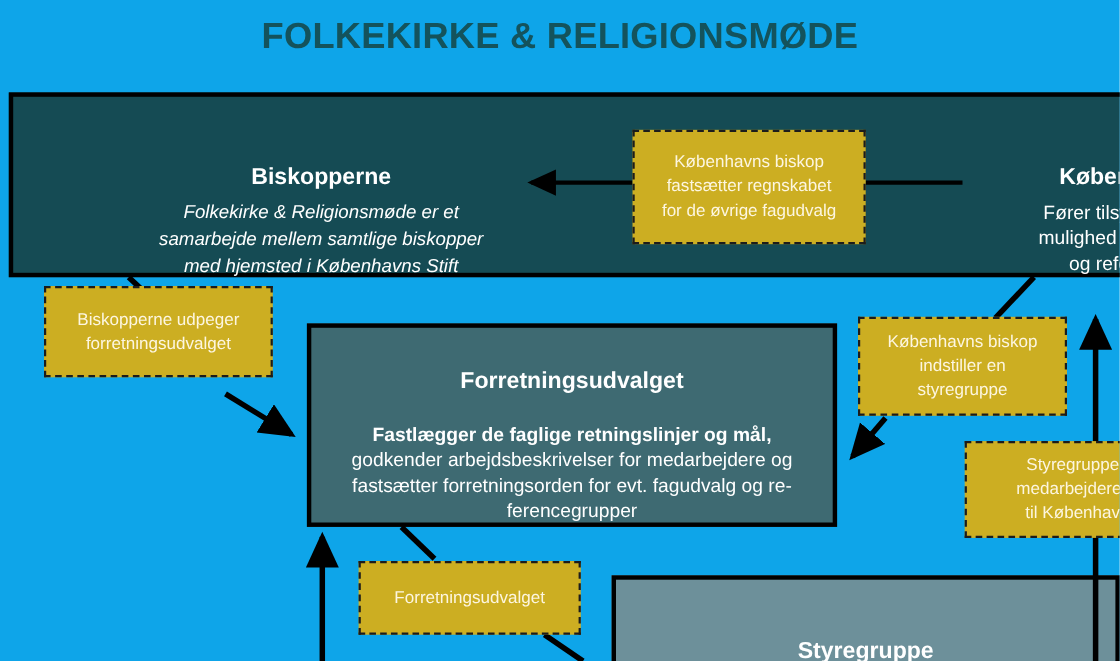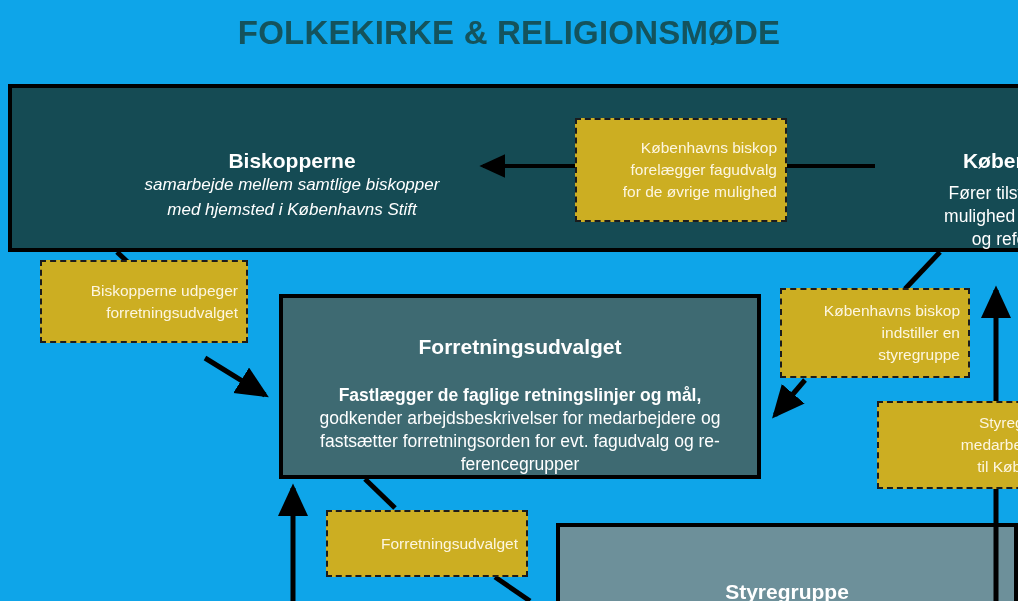--- a/index.html
+++ b/index.html
@@ -83,21 +83,21 @@
 
   
   .note {
     position: absolute;
     box-sizing: border-box;
     background: #ccae22;
     border: 2.5px dashed #1c1c1c;
     color: #fdf6e0;
     font-size: 15.5px;
     line-height: 1.42;
-    text-align: right;
+    text-align: center;
     display: flex;
     align-items: center;
     justify-content: center;
     padding: 4px 8px;
     z-index: 6;
   }
   .note span { display: block; width: 100%; }
 </style>
 </head>
 <body>
@@ -131,20 +131,21 @@
 
     <line x1="495" y1="577" x2="530" y2="601" stroke="#000000" stroke-width="5"></line>
 
     <line x1="293" y1="601" x2="293" y2="488" stroke="#000000" stroke-width="5" marker-end="url(#ah)"></line>
   </svg>
 
   <div class="panel panel-head" style="left:8px; top:84px; width:1018px; height:168px;">
 
     <div style="position:absolute; left:0px; top:36px; width:560px;">
       <div class="p-title">Biskopperne</div>
+      <div class="p-sub" style="margin-top:8px;">Folkekirke &amp; Religionsmøde er et</div>
       <div class="p-sub">samarbejde mellem samtlige biskopper</div>
       <div class="p-sub">med hjemsted i Københavns Stift</div>
     </div>
 
     <div style="position:absolute; left:840px; top:36px; width:300px; text-align:center;">
       <div class="p-title">Københ</div>
       <div class="p-body" style="margin-top:9px;">Fører tilsyn m</div>
       <div class="p-body">mulighed for at</div>
       <div class="p-body">og refer</div>
     </div>
@@ -159,22 +160,22 @@
   </div>
 
   <div class="panel panel-low" style="left:556px; top:523px; width:462px; height:120px; padding-top:28px;">
     <div class="p-title">Styregruppe</div>
     <div class="p-sub" style="margin-top:6px;">5 personer</div>
   </div>
 
   <div class="note" style="left:575px; top:118px; width:212px; height:104px;">
     <span>
       <span>Københavns biskop</span>
-      <span>forelægger fagudvalg</span>
-      <span>for de øvrige mulighed</span>
+      <span>fastsætter regnskabet</span>
+      <span>for de øvrige fagudvalg</span>
     </span>
   </div>
 
   <div class="note" style="left:40px; top:260px; width:208px; height:83px;">
     <span>
       <span>Biskopperne udpeger</span>
       <span>forretningsudvalget</span>
     </span>
   </div>
 

